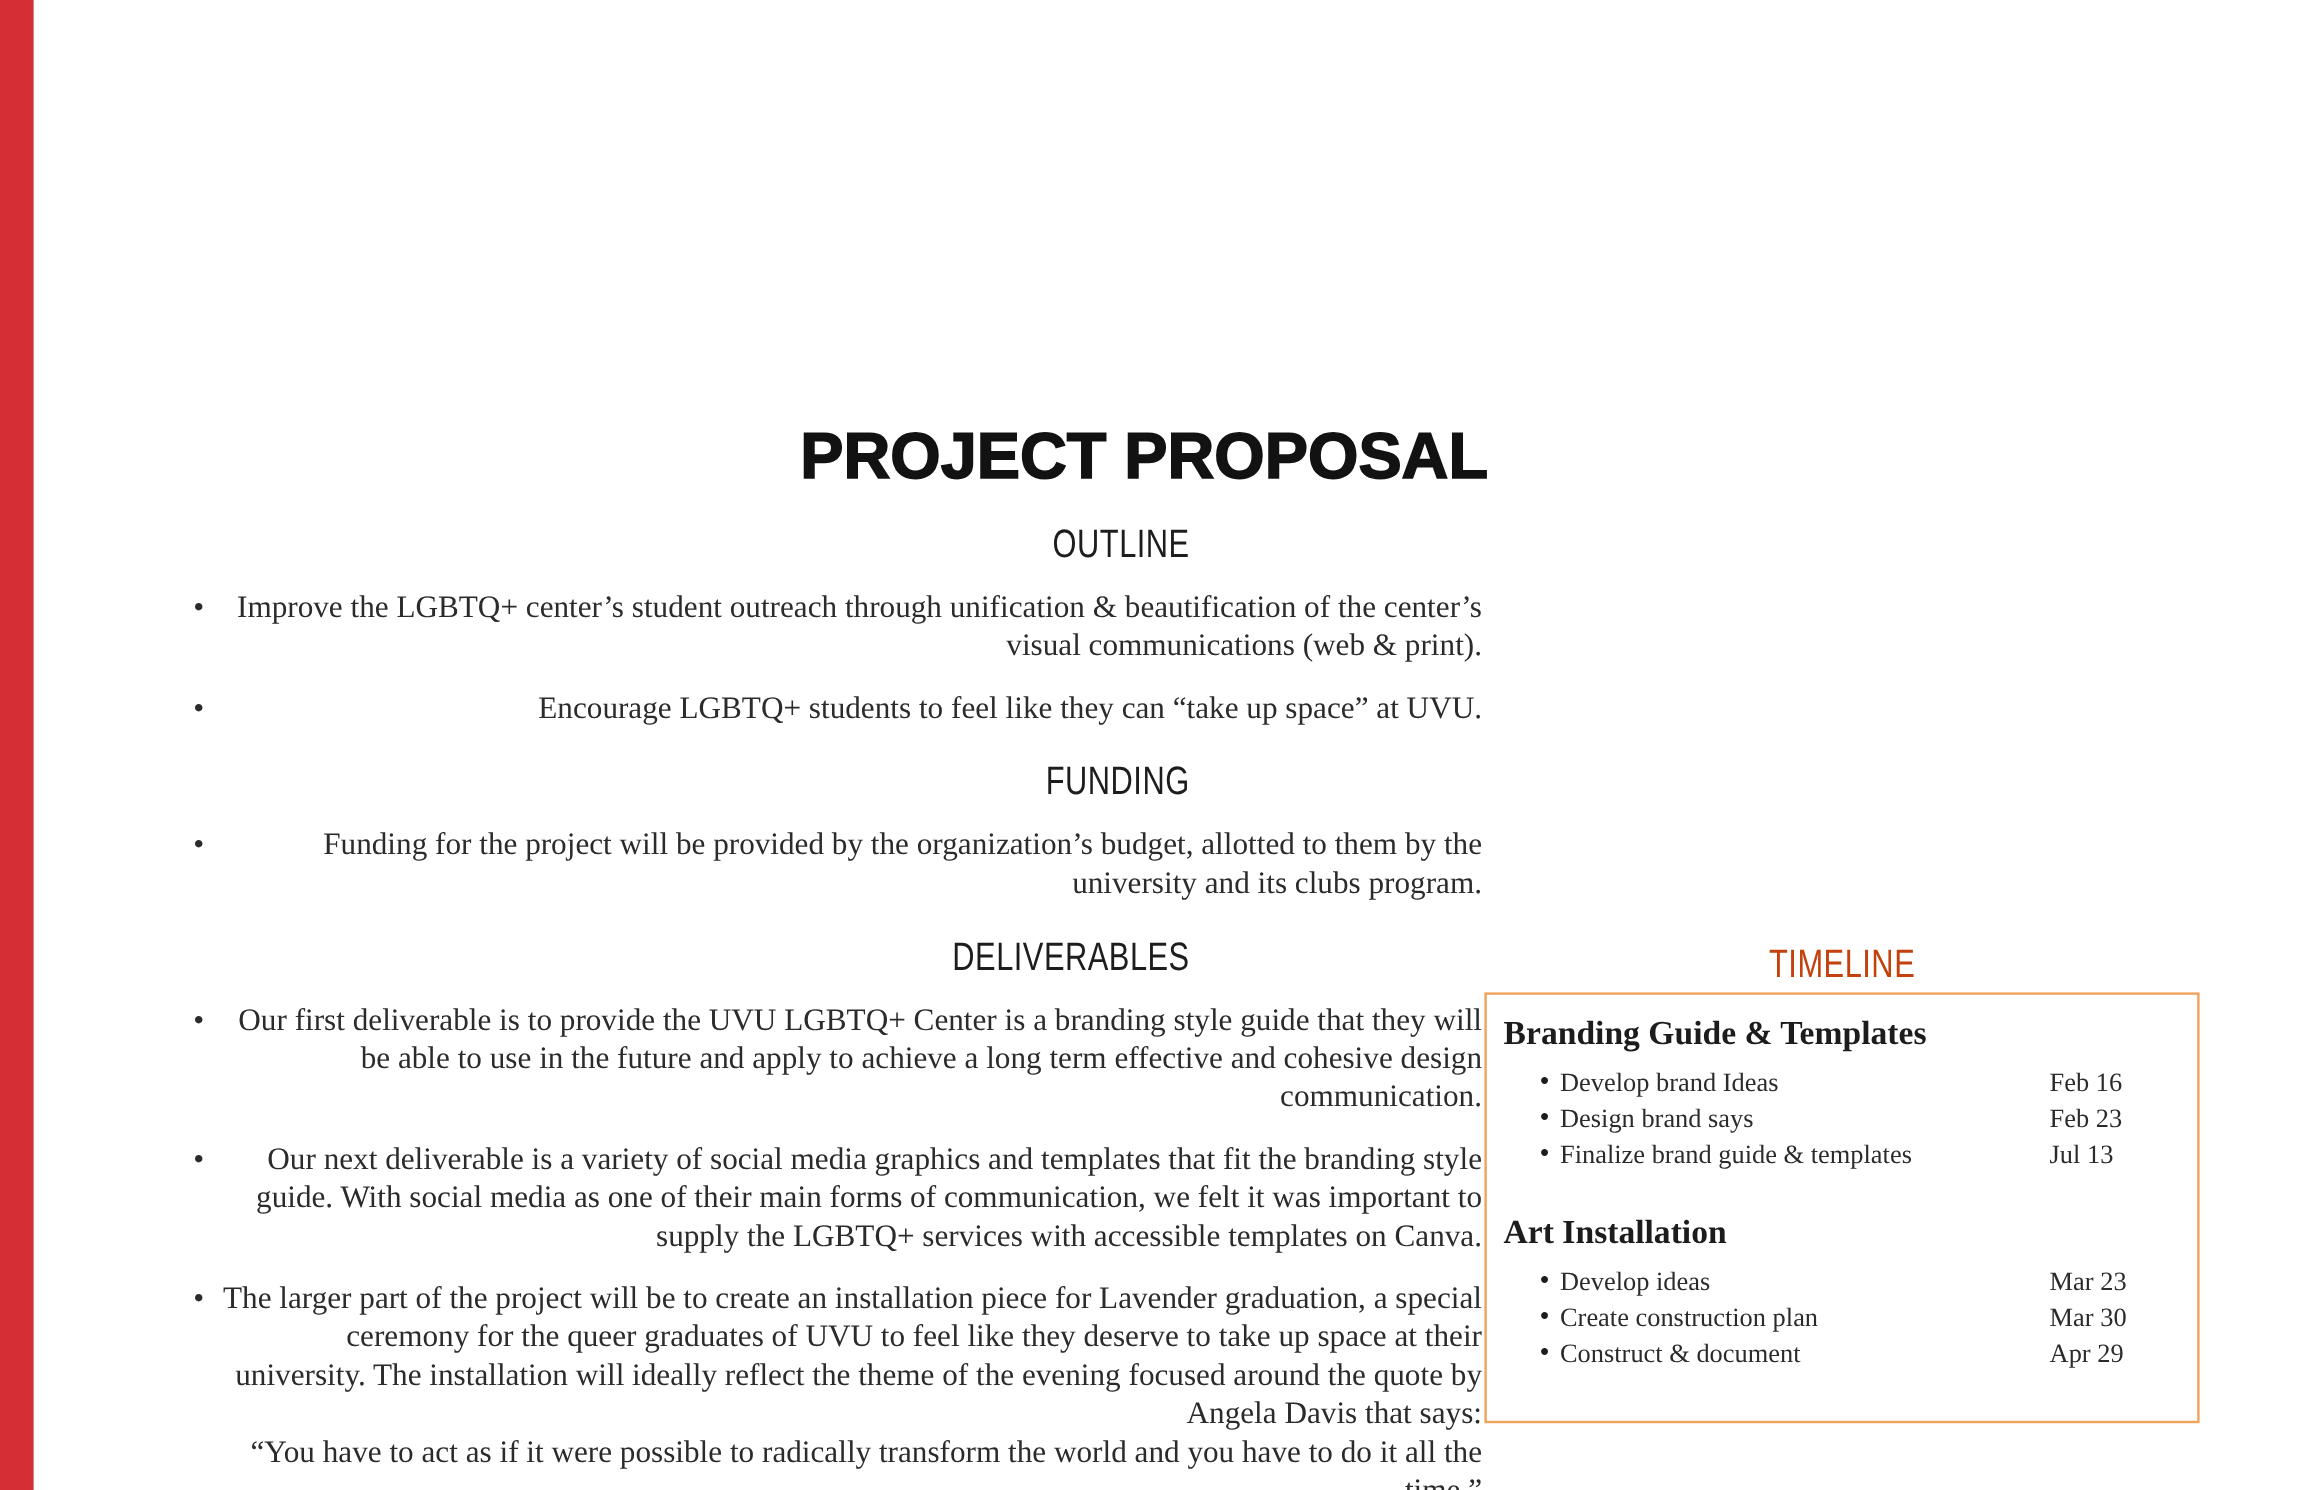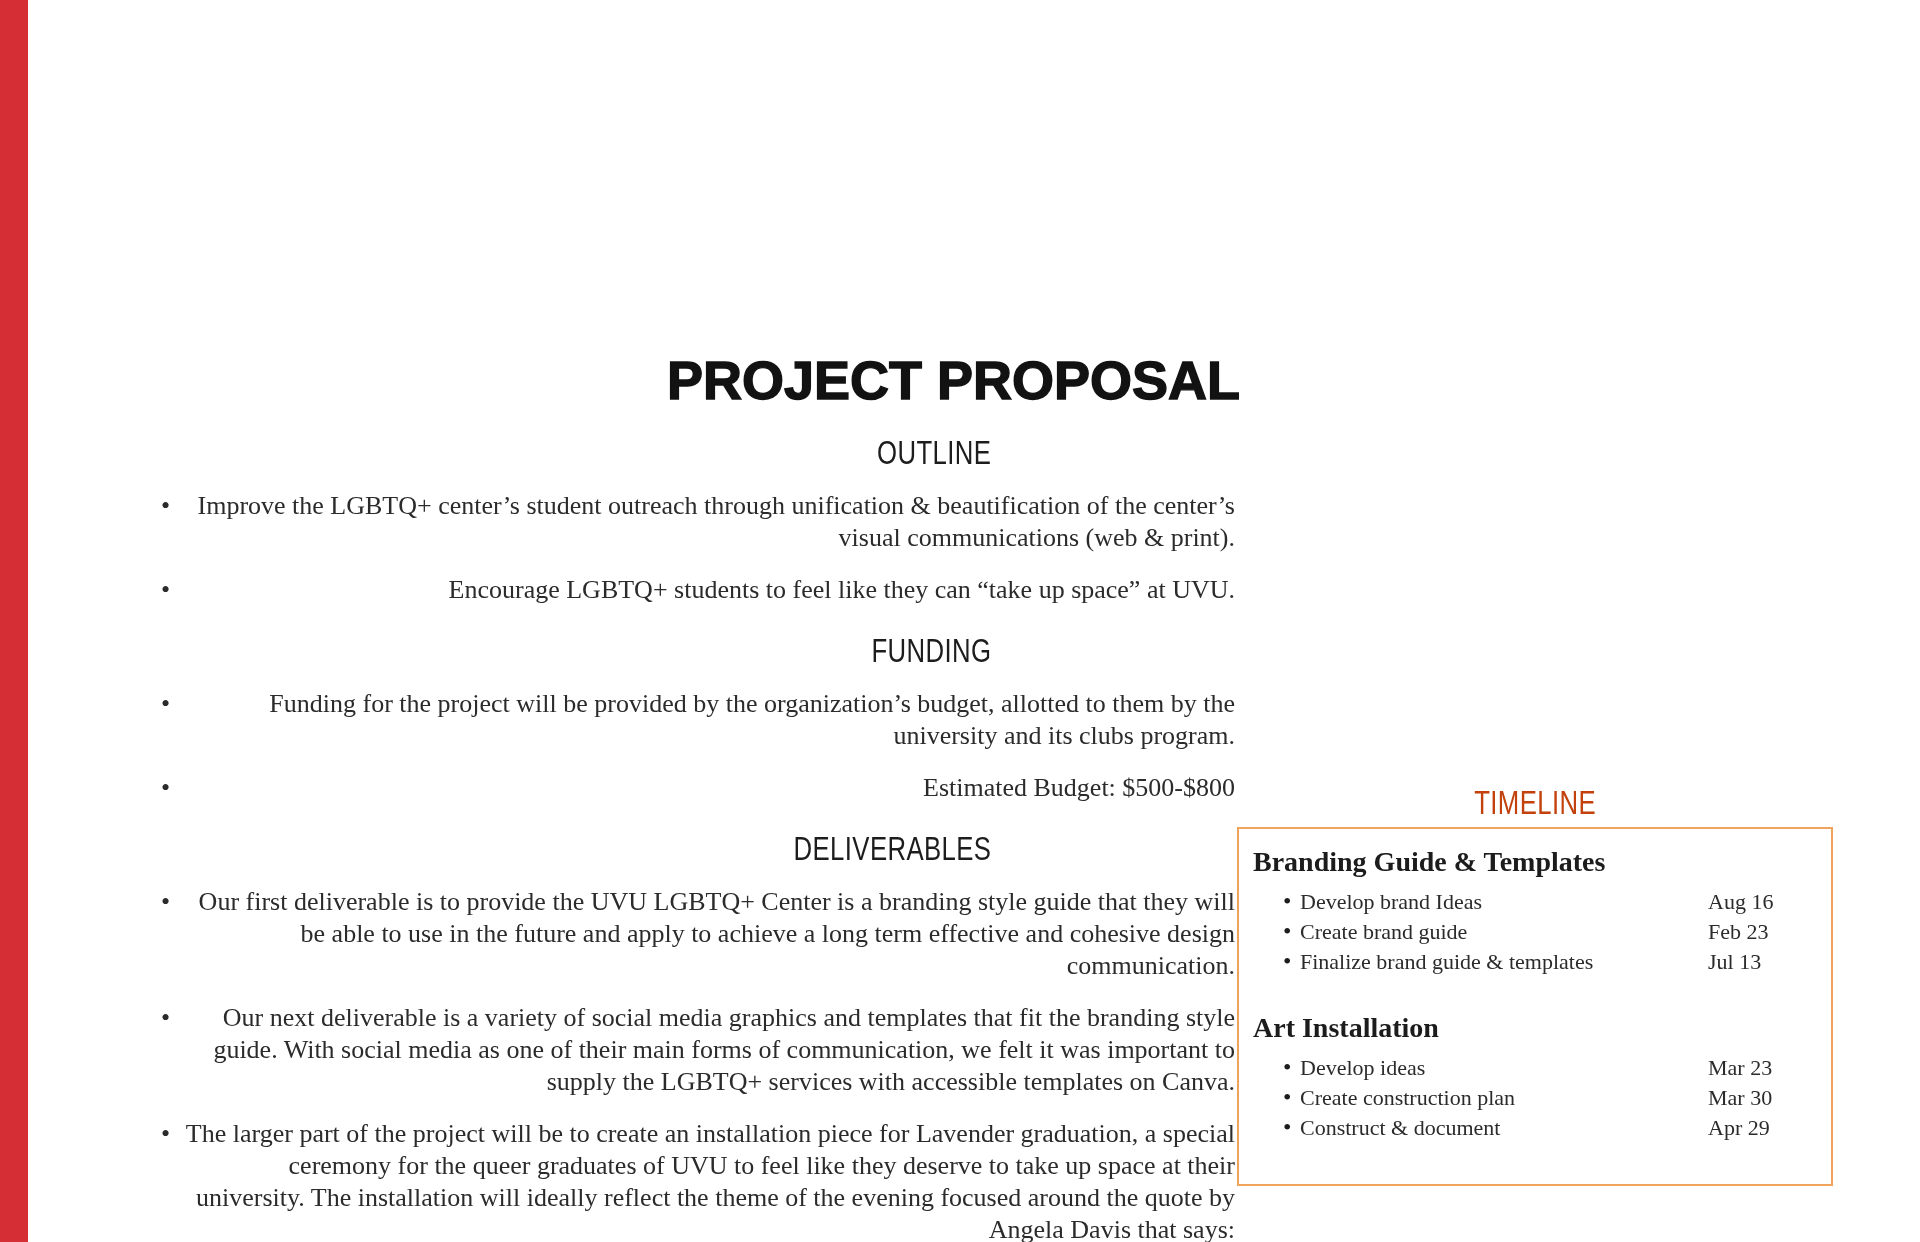--- a/index.html
+++ b/index.html
@@ -124,21 +124,20 @@
     <ul class="bullets">
       <li>Improve the LGBTQ+ center’s student outreach through unification &amp; beautification of the center’s visual communications (web &amp; print).</li>
       <li>Encourage LGBTQ+ students to feel like they can “take up space” at UVU.</li>
     </ul>
   </section>
 
   <section>
     <h2 class="section-heading">FUNDING</h2>
     <ul class="bullets">
       <li>Funding for the project will be provided by the organization’s budget, allotted to them by the university and its clubs program.</li>
-      <li>Estimated Budget: $500-$800</li>
     </ul>
   </section>
 
   <section>
     <h2 class="section-heading">DELIVERABLES</h2>
     <ul class="bullets">
       <li>Our first deliverable is to provide the UVU LGBTQ+ Center is a branding style guide that they will be able to use in the future and apply to achieve a long term effective and cohesive design communication.</li>
       <li>Our next deliverable is a variety of social media graphics and templates that fit the branding style guide. With social media as one of their main forms of communication, we felt it was important to supply the LGBTQ+ services with accessible templates on Canva.</li>
       <li>The larger part of the project will be to create an installation piece for Lavender graduation, a special ceremony for the queer graduates of UVU to feel like they deserve to take up space at their university. The installation will ideally reflect the theme of the evening focused around the quote by Angela Davis that says:
 “You have to act as if it were possible to radically transform the world and you have to do it all the time.”</li>
@@ -149,24 +148,24 @@
 <div class="tl-heading">
   <span>TIMELINE</span>
 </div>
 
 <aside class="tl-box">
   <div class="tl-group">
     <h3 class="tl-group-title">Branding Guide &amp; Templates</h3>
     <ul class="tl-items">
       <li>
         <span>Develop brand Ideas</span>
-        <span class="tl-date">Aug 16</span>
+        <span class="tl-date">Feb 16</span>
       </li>
       <li>
-        <span>Create brand guide</span>
+        <span>Design brand says</span>
         <span class="tl-date">Feb 23</span>
       </li>
       <li>
         <span>Finalize brand guide &amp; templates</span>
         <span class="tl-date">Jul 13</span>
       </li>
     </ul>
   </div>
 
   <div class="tl-group">

